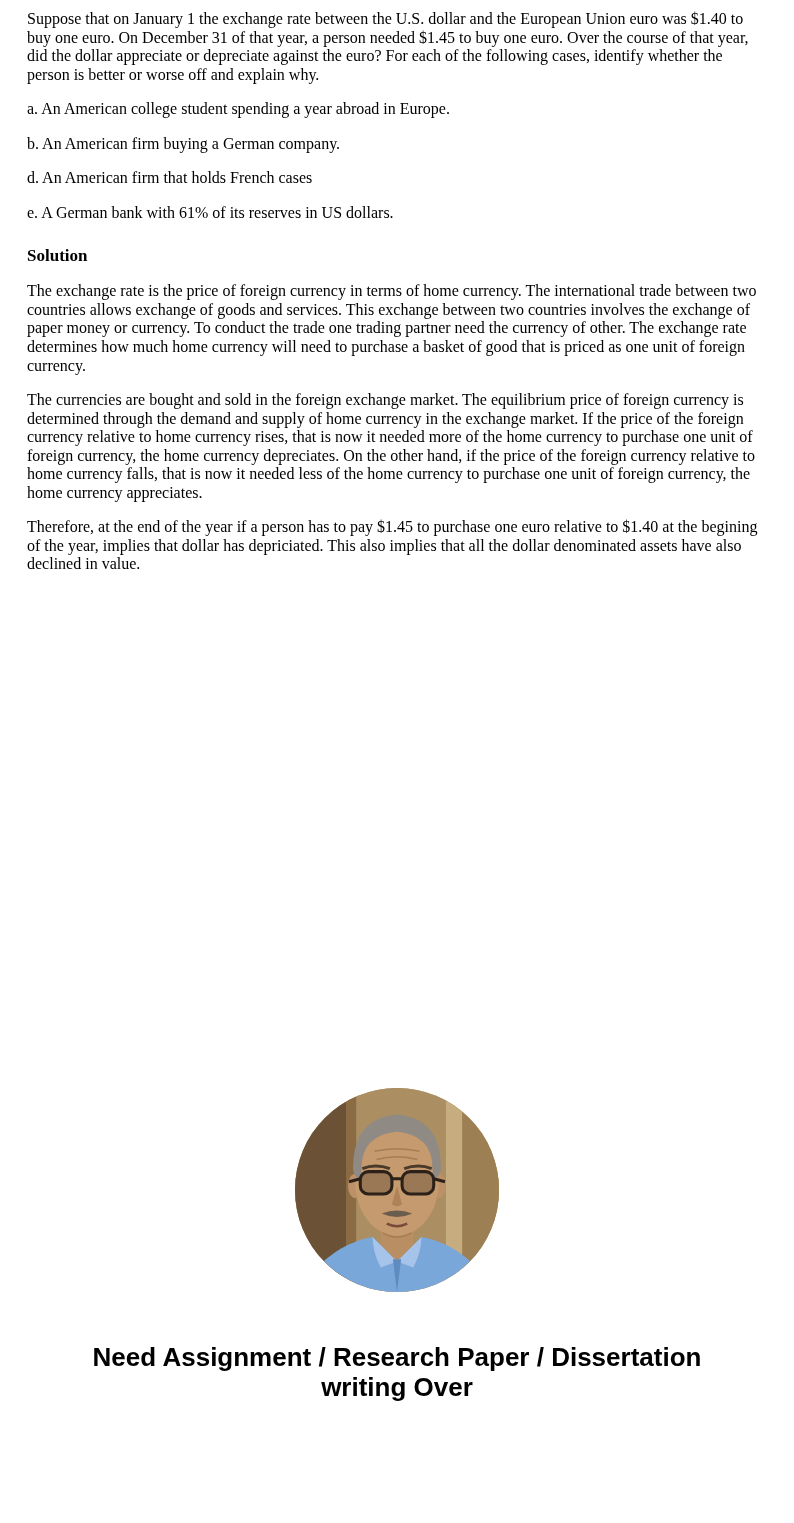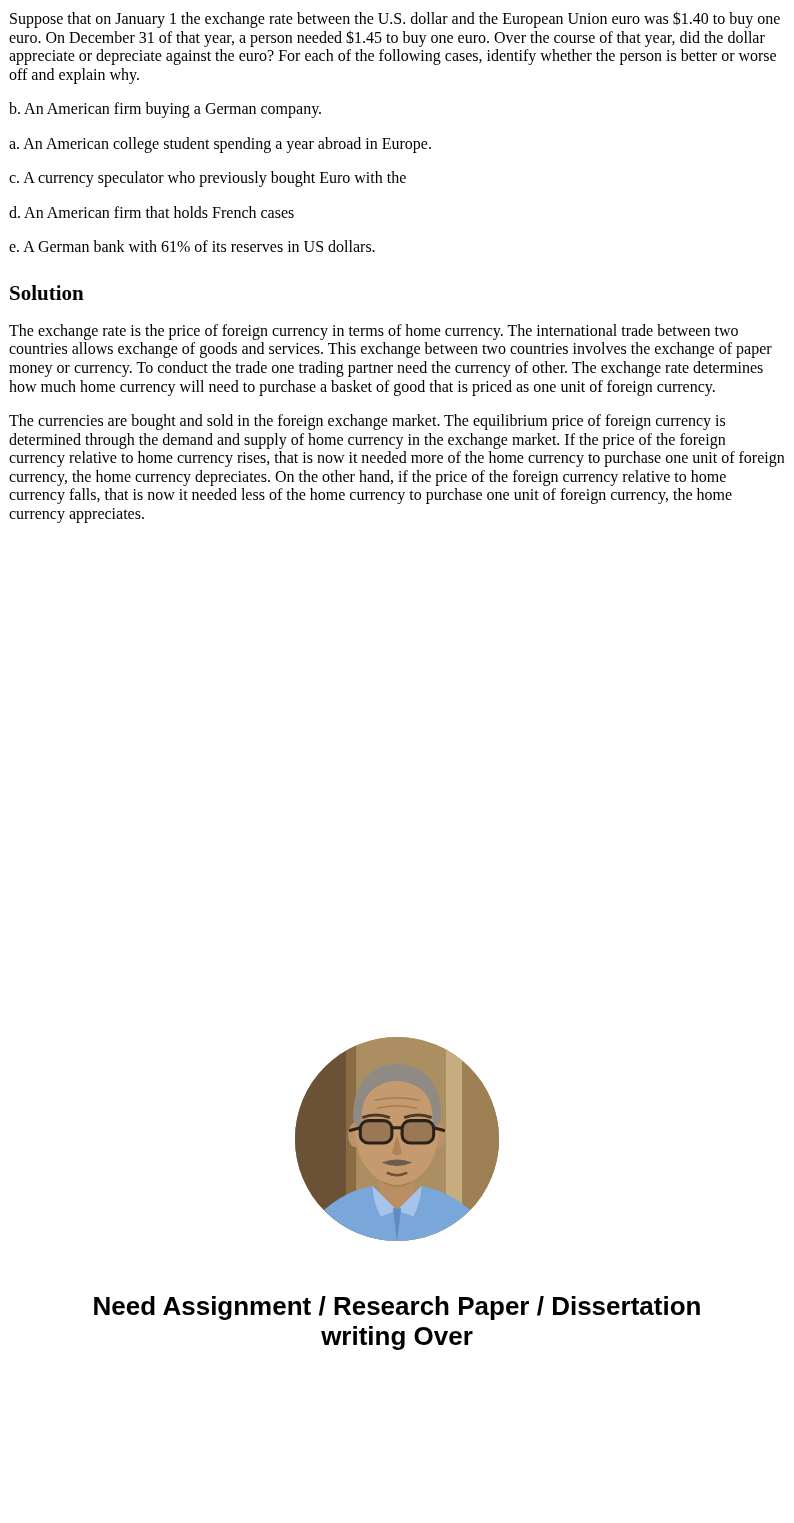--- a/index.html
+++ b/index.html
@@ -4,26 +4,26 @@
 <style>
   * { box-sizing: border-box; }
   html, body { margin: 0; padding: 0; background: #ffffff; }
   body {
     width: 794px;
     min-height: 1523px;
     font-family: "Liberation Serif", serif;
     font-size: 16px;
     color: #000000;
   }
-  .doc { padding: 0 9px; }
+  .doc { padding: 0 27px; }
   .doc p { margin: 16px 0; line-height: 1.16; }
   .doc p.first { margin-top: 10px; }
   h3.solution-heading {
     font-family: "Liberation Serif", serif;
-    font-size: 21px;
+    font-size: 17px;
     font-weight: bold;
     margin: 24px 0 16px 0;
   }
   .spacer { height: 498px; }
   .avatar-wrap {
     width: 204px;
     height: 204px;
     border-radius: 50%;
     overflow: hidden;
     margin: 0 auto;
@@ -41,30 +41,30 @@
     padding-bottom: 24px;
   }
 </style>
 </head>
 <body>
 
 <div class="doc">
 
   <p class="first">Suppose that on January 1 the exchange rate between the U.S. dollar and the European Union euro was $1.40 to buy one euro. On December 31 of that year, a person needed $1.45 to buy one euro. Over the course of that year, did the dollar appreciate or depreciate against the euro? For each of the following cases, identify whether the person is better or worse off and explain why.</p>
 
+  <p>a. An American college student spending a year abroad in Europe.</p>
   <p>b. An American firm buying a German company.</p>
-  <p>a. An American college student spending a year abroad in Europe.</p>
-  <p>c. A currency speculator who previously bought Euro with the</p>
   <p>d. An American firm that holds French cases</p>
   <p>e. A German bank with 61% of its reserves in US dollars.</p>
 
   <h3 class="solution-heading">Solution</h3>
 
   <p>The exchange rate is the price of foreign currency in terms of home currency. The international trade between two countries allows exchange of goods and services. This exchange between two countries involves the exchange of paper money or currency. To conduct the trade one trading partner need the currency of other. The exchange rate determines how much home currency will need to purchase a basket of good that is priced as one unit of foreign currency.</p>
   <p>The currencies are bought and sold in the foreign exchange market. The equilibrium price of foreign currency is determined through the demand and supply of home currency in the exchange market. If the price of the foreign currency relative to home currency rises, that is now it needed more of the home currency to purchase one unit of foreign currency, the home currency depreciates. On the other hand, if the price of the foreign currency relative to home currency falls, that is now it needed less of the home currency to purchase one unit of foreign currency, the home currency appreciates.</p>
+  <p>Therefore, at the end of the year if a person has to pay $1.45 to purchase one euro relative to $1.40 at the begining of the year, implies that dollar has depriciated. This also implies that all the dollar denominated assets have also declined in value.</p>
 
 </div>
 
 <div class="spacer"></div>
 
 <div class="avatar-wrap">
   <svg viewBox="0 0 200 200" width="204" height="204">
 
     <rect x="0" y="0" width="200" height="200" fill="#ab8f62"></rect>
     <rect x="0" y="0" width="50" height="200" fill="#6b5136"></rect>

